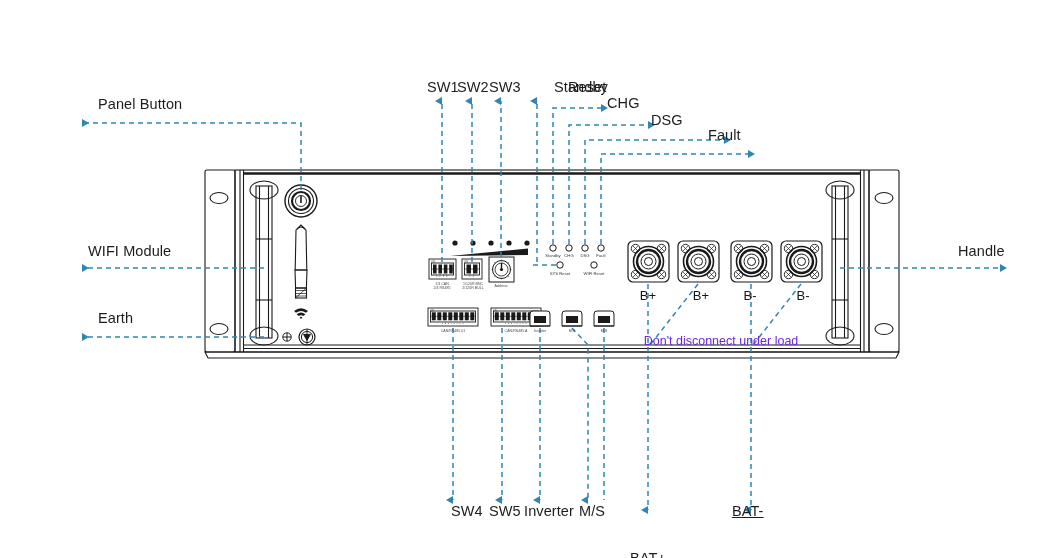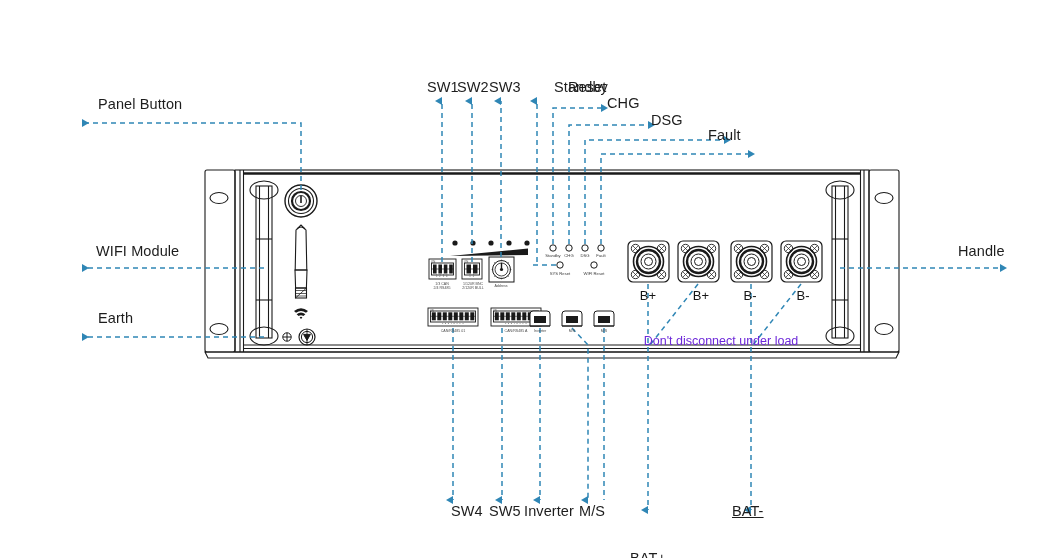--- a/index.html
+++ b/index.html
@@ -370,21 +370,21 @@
       <path d="M604 328 L604 500"></path>
 
       <path d="M648 284 L648 510" marker-end="url(#arrD)"></path>
       <path d="M698 284 L650 345"></path>
       <path d="M751 284 L751 510" marker-end="url(#arrD)"></path>
       <path d="M801 284 L753 345"></path>
     </g>
   </svg>
 
   <div class="callout" style="left:98px;top:96px;">Panel Button</div>
-  <div class="callout" style="left:96px;top:243px;">WIFI Module</div>
+  <div class="callout" style="left:88px;top:243px;">WIFI Module</div>
   <div class="callout" style="left:98px;top:310px;">Earth</div>
 
   <div class="callout" style="left:958px;top:243px;">Handle</div>
 
   <div class="callout" style="left:427px;top:79px;">SW1</div>
   <div class="callout" style="left:457px;top:79px;">SW2</div>
   <div class="callout" style="left:489px;top:79px;">SW3</div>
   <div class="callout" style="left:521px;top:79px;padding-left:47px;">Reset</div>
   <div class="callout" style="left:554px;top:79px;">Standby</div>
   <div class="callout" style="left:607px;top:95px;">CHG</div>

